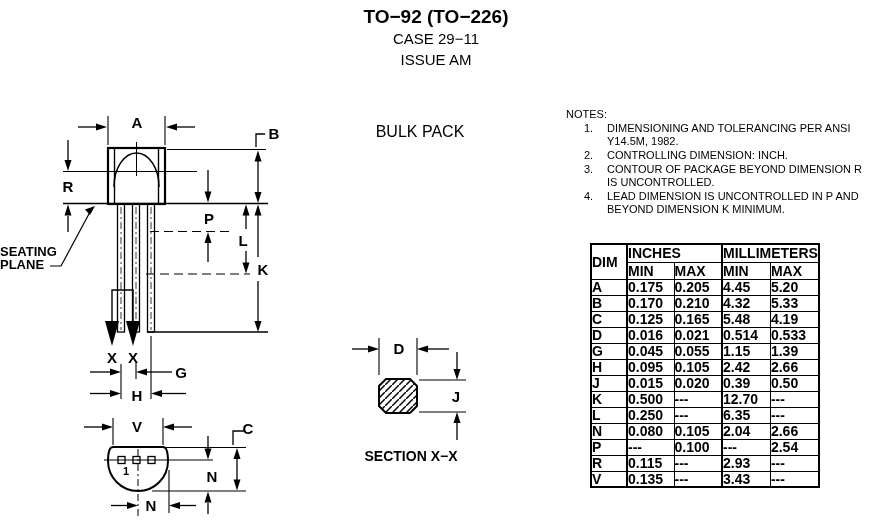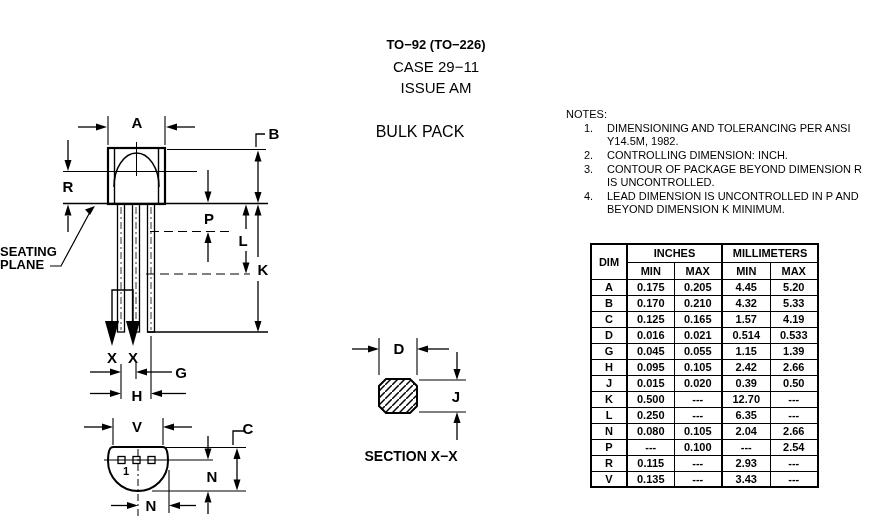--- a/index.html
+++ b/index.html
@@ -1,31 +1,31 @@
 <!DOCTYPE html>
 <html><head>
 <meta charset="utf-8">
 <style>
   * { margin:0; padding:0; box-sizing:border-box; }
   body { background:#fff; font-family:"Liberation Sans", sans-serif; }
   .page { position:relative; width:873px; height:528px; background:#fff; color:#000; overflow:hidden; }
   .title-block { position:absolute; left:316px; top:6px; width:240px; text-align:center; }
-  .title-line1 { font-size:13px; font-weight:bold; line-height:22px;margin-top:28px; }
+  .title-line1 { font-size:19px; font-weight:bold; line-height:22px; }
   .title-line2, .title-line3 { font-size:15px; line-height:21px; }
   .subtitle { position:absolute; left:320px; top:122px; width:200px; text-align:center; font-size:16px; line-height:19px; }
   .section-label { position:absolute; left:331px; top:448px; width:160px; text-align:center; font-size:14px; font-weight:bold; }
   .dl { position:absolute; font-size:15px; font-weight:bold; transform:translate(-50%,-50%); white-space:nowrap; }
   .pin1 { position:absolute; font-size:11px; font-weight:bold; transform:translate(-50%,-50%); }
   .seating { position:absolute; left:0; top:245px; font-size:13px; font-weight:bold; line-height:13px; }
   .notes { position:absolute; left:566px; top:108px; width:300px; font-size:11px; font-weight:normal; line-height:13px; }
   .note { display:flex; margin-top:1px; }
   .note-num { width:23px; margin-left:18px; flex:none; }
   .note-text { width:256px; }
   .dim-table { position:absolute; left:590px; top:243px; border-collapse:collapse; table-layout:fixed;
-               font-size:11px; font-weight:bold; text-align:center; border:2px solid #000; }
+               font-size:14px; font-weight:bold; text-align:left; border:2px solid #000; }
   .dim-table th, .dim-table td { border:1.4px solid #000; padding:0; height:16px; line-height:14px; vertical-align:middle; }
   .dim-table thead tr:first-child th { height:18px; }
   .dim-table thead tr:last-child th { height:17px; }
   .c-dim   { width:36px; border-right-width:2px !important; }
   .c-imin  { width:47px; }
   .c-imax  { width:48px; border-right-width:2px !important; }
   .c-mmin  { width:48px; }
   .c-mmax  { width:48px; }
   th.g-inch { border-right-width:2px !important; }
 </style>
@@ -251,21 +251,21 @@
           <td class="c-imin">0.170</td>
           <td class="c-imax">0.210</td>
           <td class="c-mmin">4.32</td>
           <td class="c-mmax">5.33</td>
         </tr>
 
         <tr>
           <td class="c-dim">C</td>
           <td class="c-imin">0.125</td>
           <td class="c-imax">0.165</td>
-          <td class="c-mmin">1.57</td>
+          <td class="c-mmin">5.48</td>
           <td class="c-mmax">4.19</td>
         </tr>
 
         <tr>
           <td class="c-dim">D</td>
           <td class="c-imin">0.016</td>
           <td class="c-imax">0.021</td>
           <td class="c-mmin">0.514</td>
           <td class="c-mmax">0.533</td>
         </tr>

